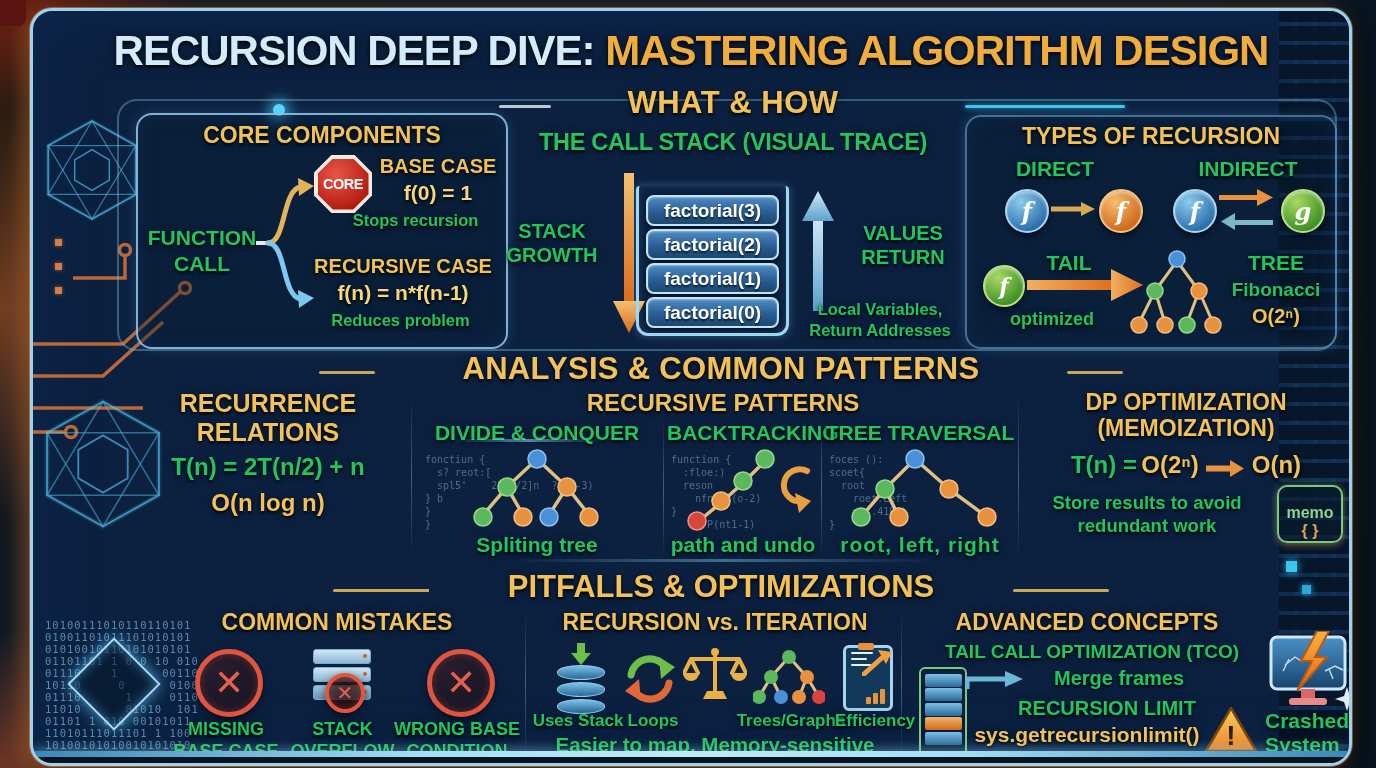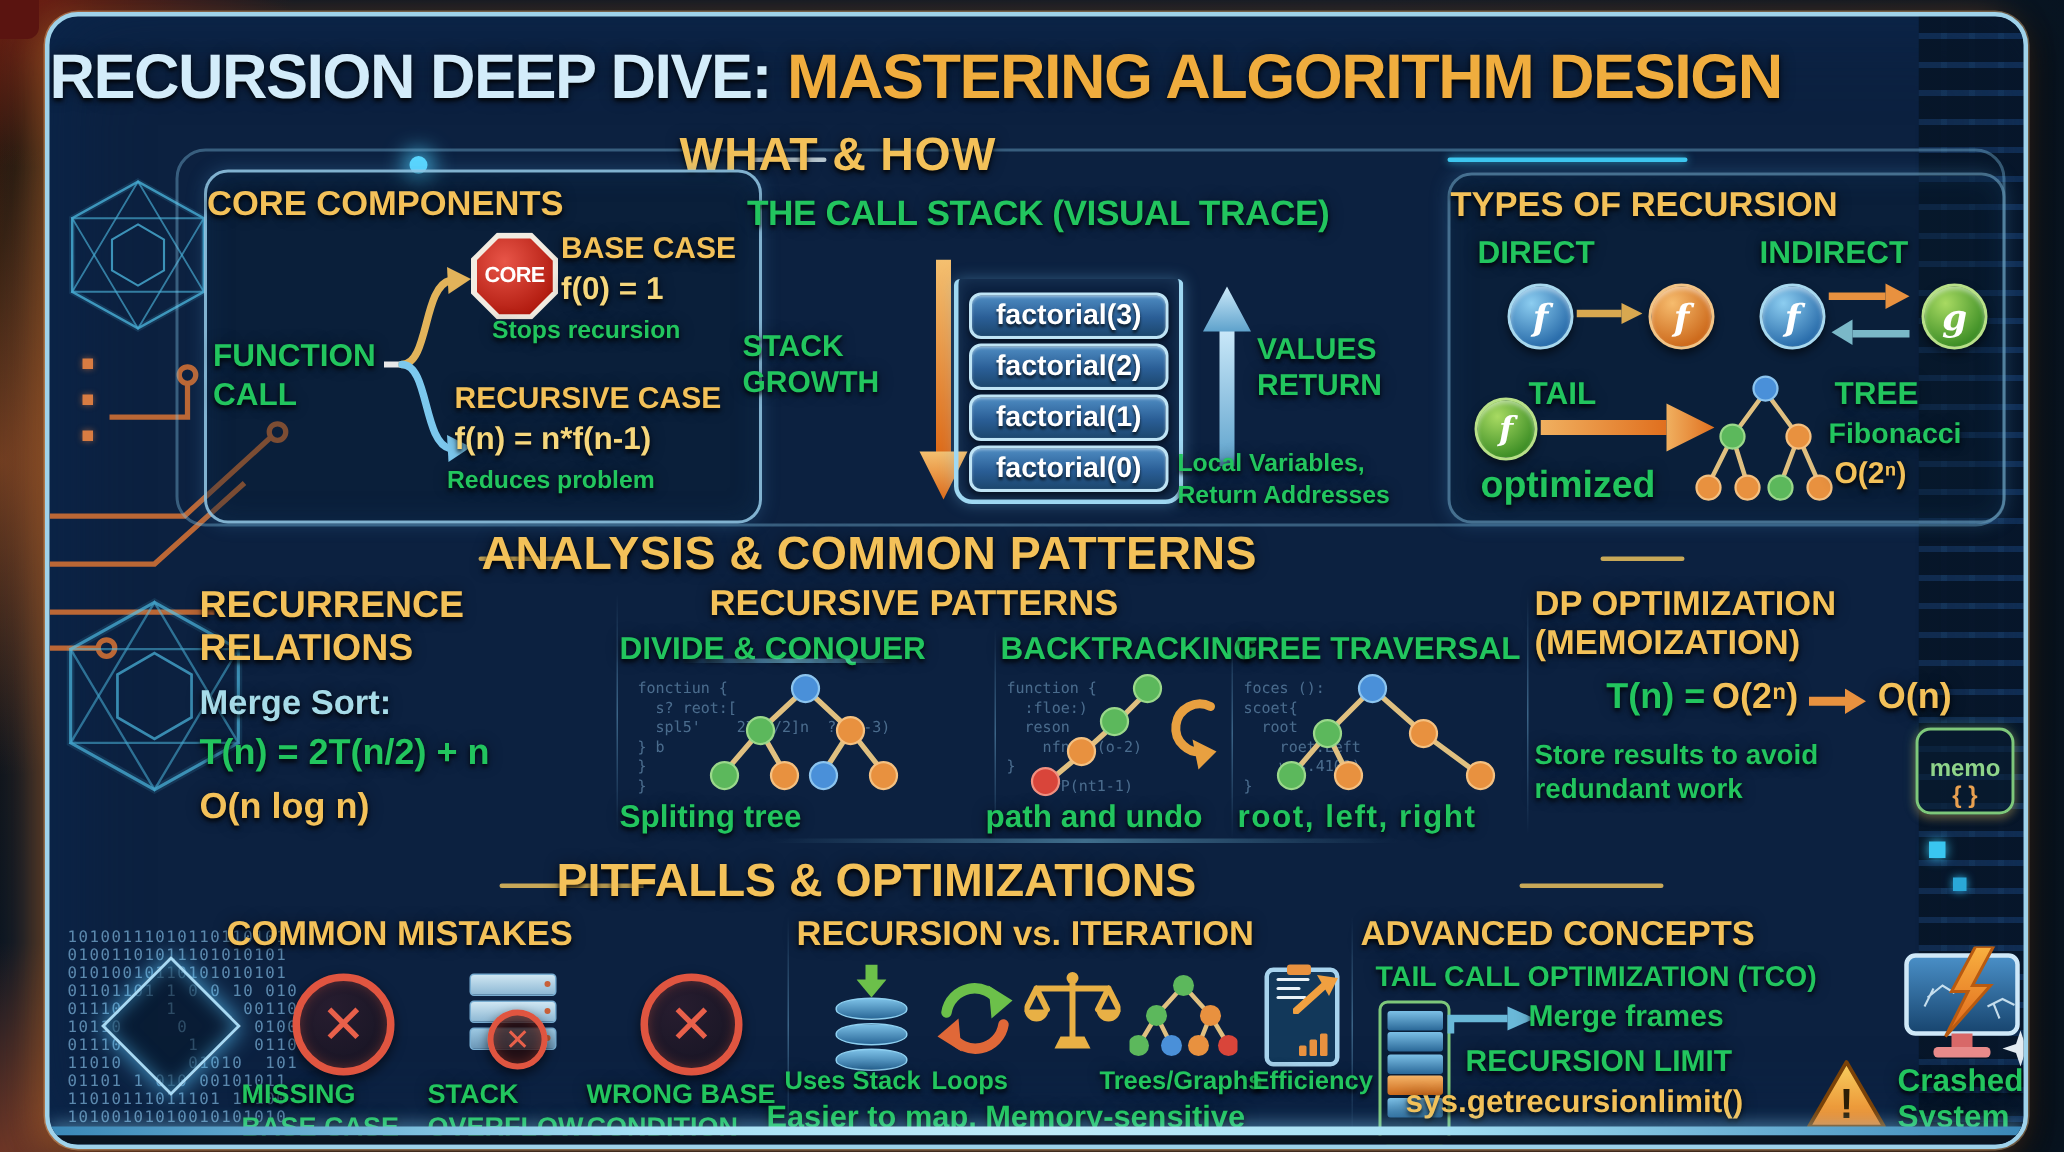--- a/index.html
+++ b/index.html
@@ -6,21 +6,21 @@
   body{
     width:1376px;height:768px;overflow:hidden;position:relative;
     font-family:"Liberation Sans","DejaVu Sans",sans-serif;
     background:
       radial-gradient(ellipse 300px 200px at 0% 100%, rgba(190,80,40,.55), transparent 70%),
       radial-gradient(ellipse 260px 300px at 0% 40%, rgba(200,100,45,.5), transparent 70%),
       radial-gradient(ellipse 240px 160px at 2% 0%, rgba(120,30,20,.8), transparent 70%),
       linear-gradient(100deg,#432012 0%,#1a1510 2%,#0a1624 8%,#0a1828 60%,#081420 100%);
   }
   .abs{position:absolute;}
-  .ctr{}
+  .ctr{text-align:center;}
   .pl{white-space:pre-line;}
   .b{font-weight:bold;}
   .sh{text-shadow:0 2px 3px rgba(0,0,0,.85),0 0 10px rgba(0,0,0,.45);}
   .t-gold{color:#f3c159;}
   .t-goldlt{color:#f6d77c;}
   .t-white{color:#22c55e;}
   .poster{
     left:30px;top:8px;width:1316px;height:752px;border-radius:22px;
     border:3px solid #9fd2ea;
     box-shadow:0 0 0 1px rgba(255,210,150,.35), -8px 4px 24px rgba(235,130,50,.45), 8px 8px 26px rgba(0,0,0,.6), inset 0 0 60px rgba(10,40,80,.8);
@@ -242,21 +242,21 @@
     <svg class="abs" style="left:60px;top:150px;width:116px;height:36px;" viewBox="0 0 116 36">
       <defs>
           <linearGradient id="og2" x1="0" y1="0" x2="1" y2="0">
             <stop offset="0" stop-color="#f0b060"></stop>
             <stop offset="1" stop-color="#e06f1e"></stop>
           </linearGradient>
         </defs>
       <rect x="0" y="13" width="84" height="10" fill="url(#og2)"></rect>
         <polygon points="84,2 116,18 84,34" fill="url(#og2)"></polygon>
     </svg>
-    <div class="abs ctr sh t-white b" style="left:20px;top:192px;width:130px;font-size:25px;">optimized</div>
+    <div class="abs ctr sh t-white b" style="left:20px;top:192px;width:130px;font-size:18px;">optimized</div>
     <svg class="abs" style="left:160px;top:132px;width:100px;height:92px;" viewBox="0 0 100 92">
       <g stroke="#e0c080" stroke-width="3" fill="none">
         <path d="M50,12 L28,42 M50,12 L72,42 M28,42 L12,74 M28,42 L38,74 M72,42 L60,74 M72,42 L86,74"></path>
       </g>
       <circle cx="50" cy="10" r="8" fill="#4a90d9" stroke="#8cc4ee" stroke-width="1.5"></circle>
       <circle cx="28" cy="42" r="8" fill="#5cb85c" stroke="#9ad88a" stroke-width="1.5"></circle>
       <circle cx="72" cy="42" r="8" fill="#e8913f" stroke="#f4c080" stroke-width="1.5"></circle>
       <circle cx="12" cy="76" r="8" fill="#e8913f" stroke="#f4c080" stroke-width="1.5"></circle>
       <circle cx="38" cy="76" r="8" fill="#e8913f" stroke="#f4c080" stroke-width="1.5"></circle>
       <circle cx="60" cy="76" r="8" fill="#5cb85c" stroke="#9ad88a" stroke-width="1.5"></circle>
@@ -272,21 +272,20 @@
   <div class="abs ctr sh t-gold b" style="left:288px;top:340px;width:800px;font-size:31px;letter-spacing:.3px;">ANALYSIS &amp; COMMON PATTERNS</div>
 
   <div class="abs vdiv" style="left:378px;top:385px;height:160px;"></div>
   <div class="abs vdiv" style="left:630px;top:408px;height:140px;"></div>
   <div class="abs vdiv" style="left:788px;top:408px;height:140px;"></div>
   <div class="abs vdiv" style="left:985px;top:385px;height:160px;"></div>
 
   <div class="abs ctr" style="left:100px;top:378px;width:270px;">
     <div class="sh t-gold b pl" style="font-size:25px;line-height:1.15;">RECURRENCE
 RELATIONS</div>
-    <div class="sh b" style="font-size:23px;color:#a6dbe8;margin-top:8px;">Merge Sort:</div>
     <div class="sh t-white b" style="font-size:24px;margin-top:6px;">T(n) = 2T(n/2) + n</div>
     <div class="sh t-gold b" style="font-size:24px;margin-top:8px;">O(n log n)</div>
   </div>
 
   <div class="abs ctr sh t-gold b" style="left:440px;top:378px;width:500px;font-size:24px;">RECURSIVE PATTERNS</div>
 
   <div class="abs" style="left:380px;top:410px;width:248px;height:140px;">
     <div class="ctr sh t-white b" style="font-size:21px;">DIVIDE &amp; CONQUER</div>
     <div class="abs code" style="left:12px;top:32px;">fonctiun {
   s? reot:[

